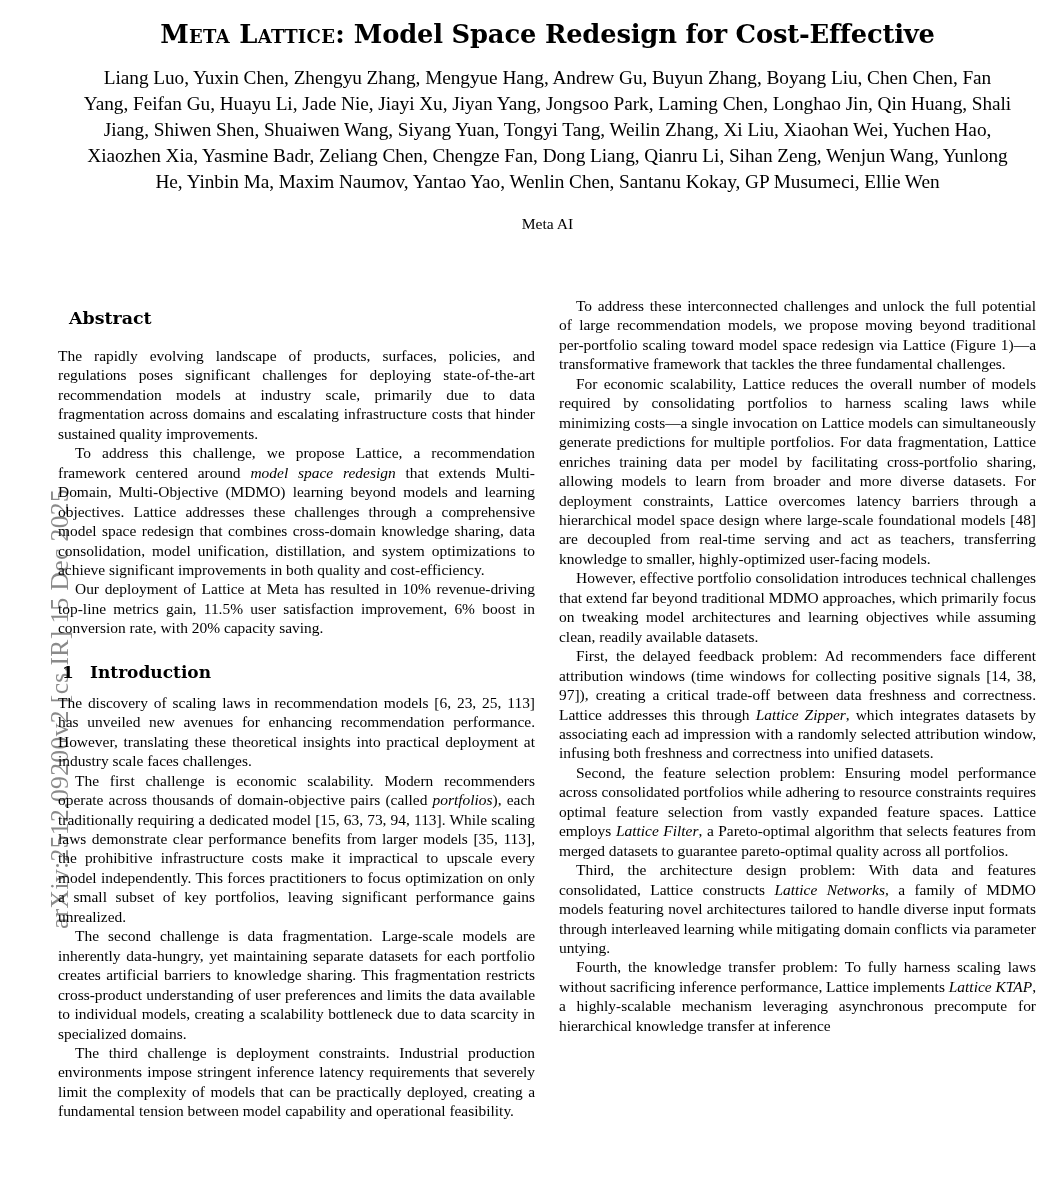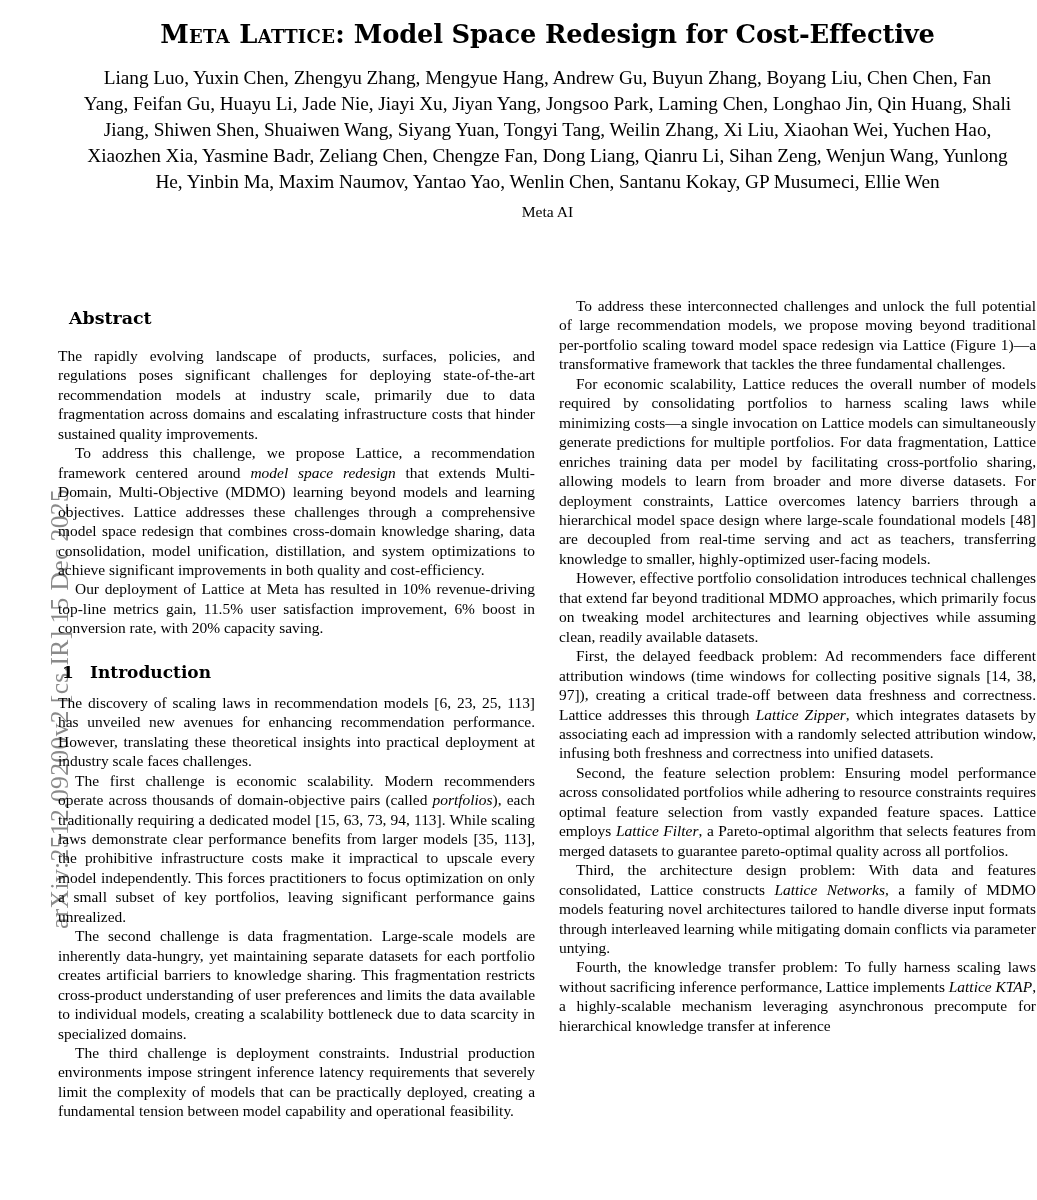--- a/index.html
+++ b/index.html
@@ -77,21 +77,21 @@
     text-align: center;
     margin: 0 auto;
     width: 930px;
     padding-top: 14px;
     letter-spacing: -0.05px;
   }
   .affiliation {
     font-size: 15.6px;
     line-height: 19.5px;
     text-align: center;
-    margin: 4px auto;
+    margin: 16px auto;
     width: 930px;
     padding-top: 3px;
   }
 
   
   #columns {
     position: absolute;
     left: 0;
     top: 296px;
     width: 979px;

